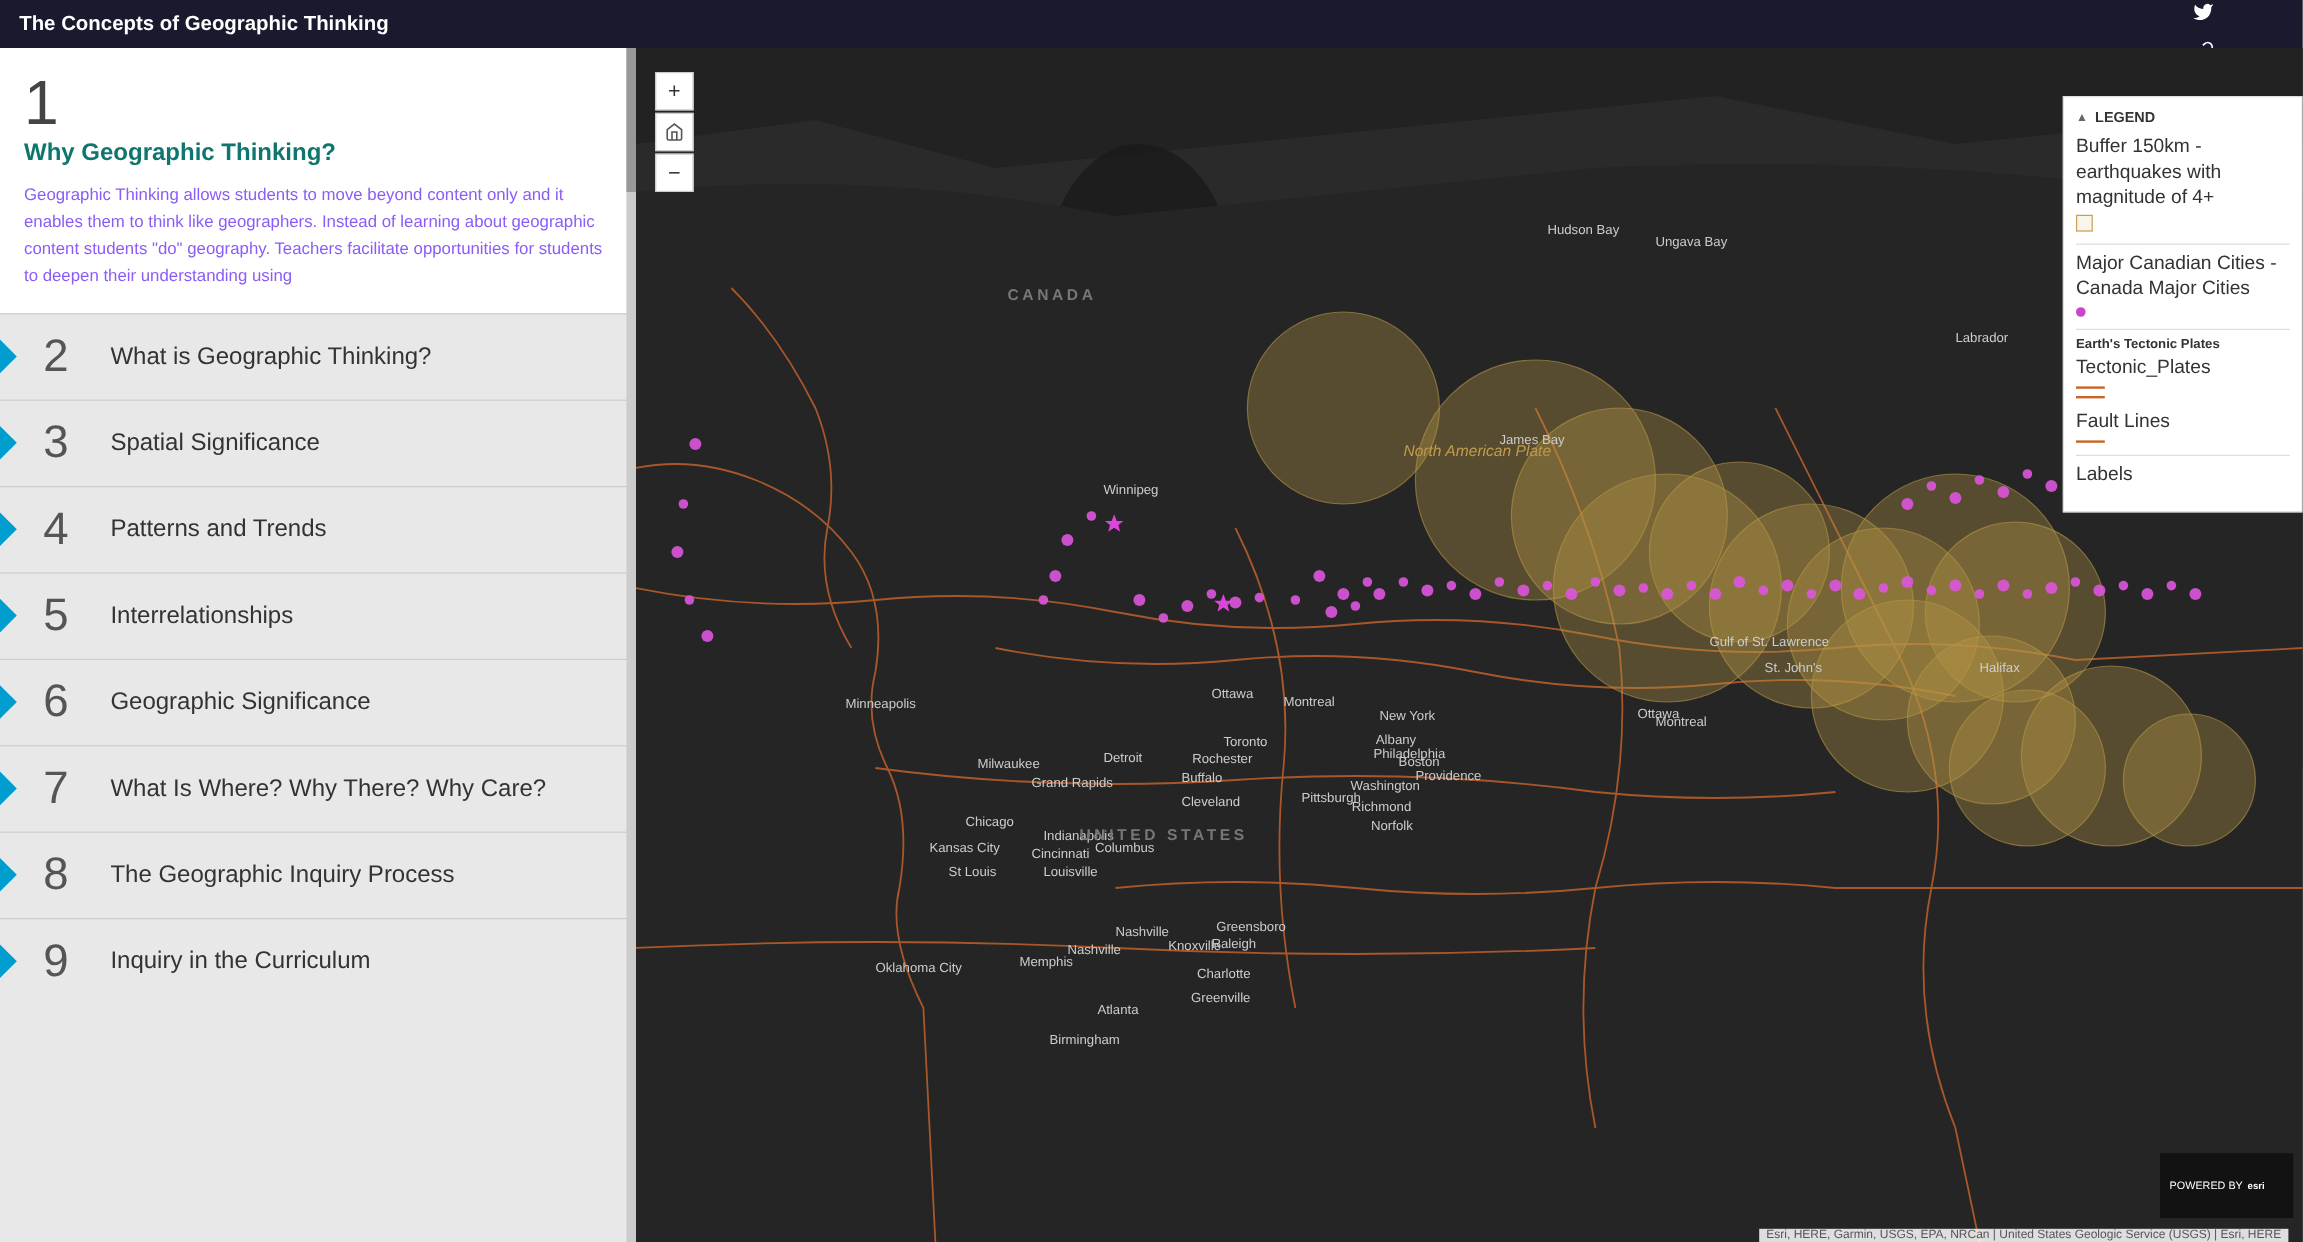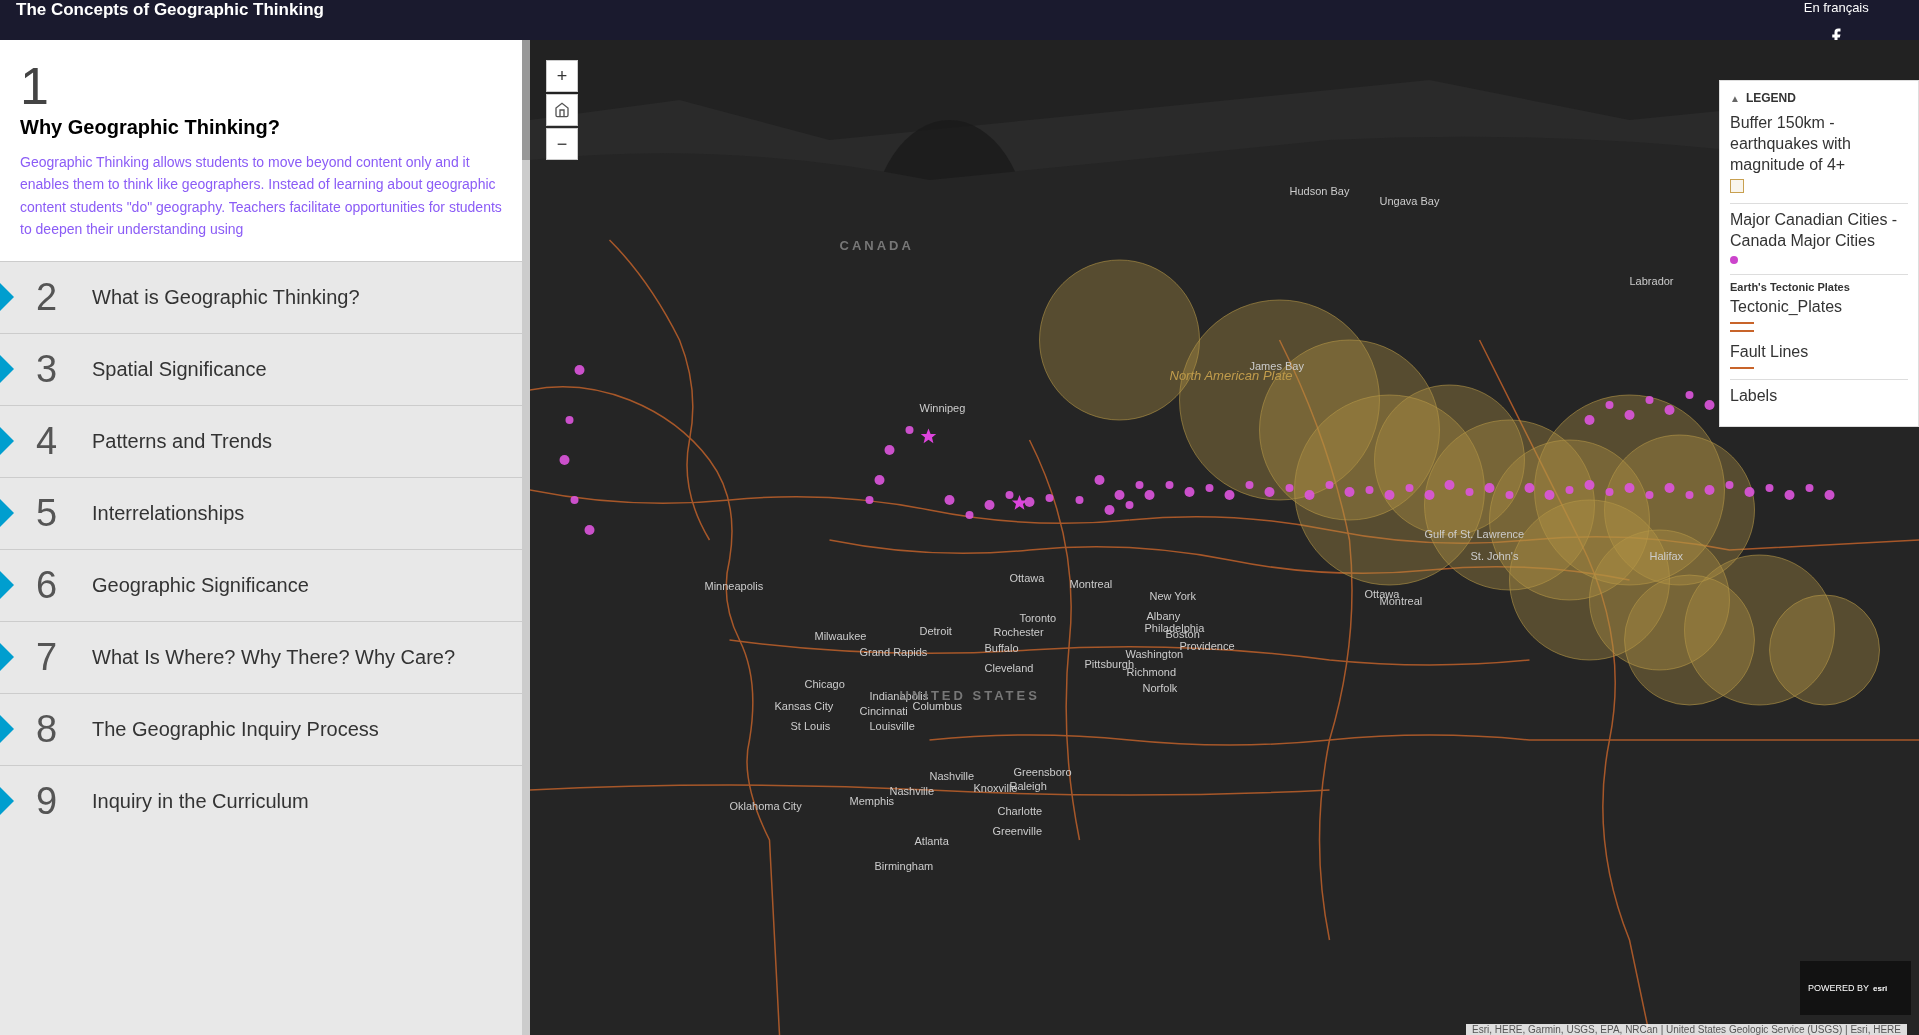--- a/index.html
+++ b/index.html
@@ -4,21 +4,21 @@
   <style>
     * { margin: 0; padding: 0; box-sizing: border-box; }
     body { width: 1919px; height: 1035px; overflow: hidden; font-family: Arial, sans-serif; display: flex; flex-direction: column; }
 
     
     #header {
       background: #1a1a2e;
       color: white;
       height: 40px;
       display: flex;
-      align-items: flex-start;
+      align-items: center;
       justify-content: space-between;
       padding: 0 16px;
       flex-shrink: 0;
     }
     #header-title {
       font-size: 17px;
       font-weight: bold;
       color: white;
     }
     #header-right {
@@ -87,21 +87,21 @@
     .active-number {
       font-size: 52px;
       font-weight: 300;
       color: #444;
       line-height: 1;
       margin-bottom: 4px;
     }
     .active-title {
       font-size: 20px;
       font-weight: bold;
-      color: #000000;
+      color: #0f766e;
       margin-bottom: 12px;
     }
     .active-description {
       font-size: 14px;
       color: #8b5cf6;
       line-height: 1.6;
     }
 
     
     .nav-item {

